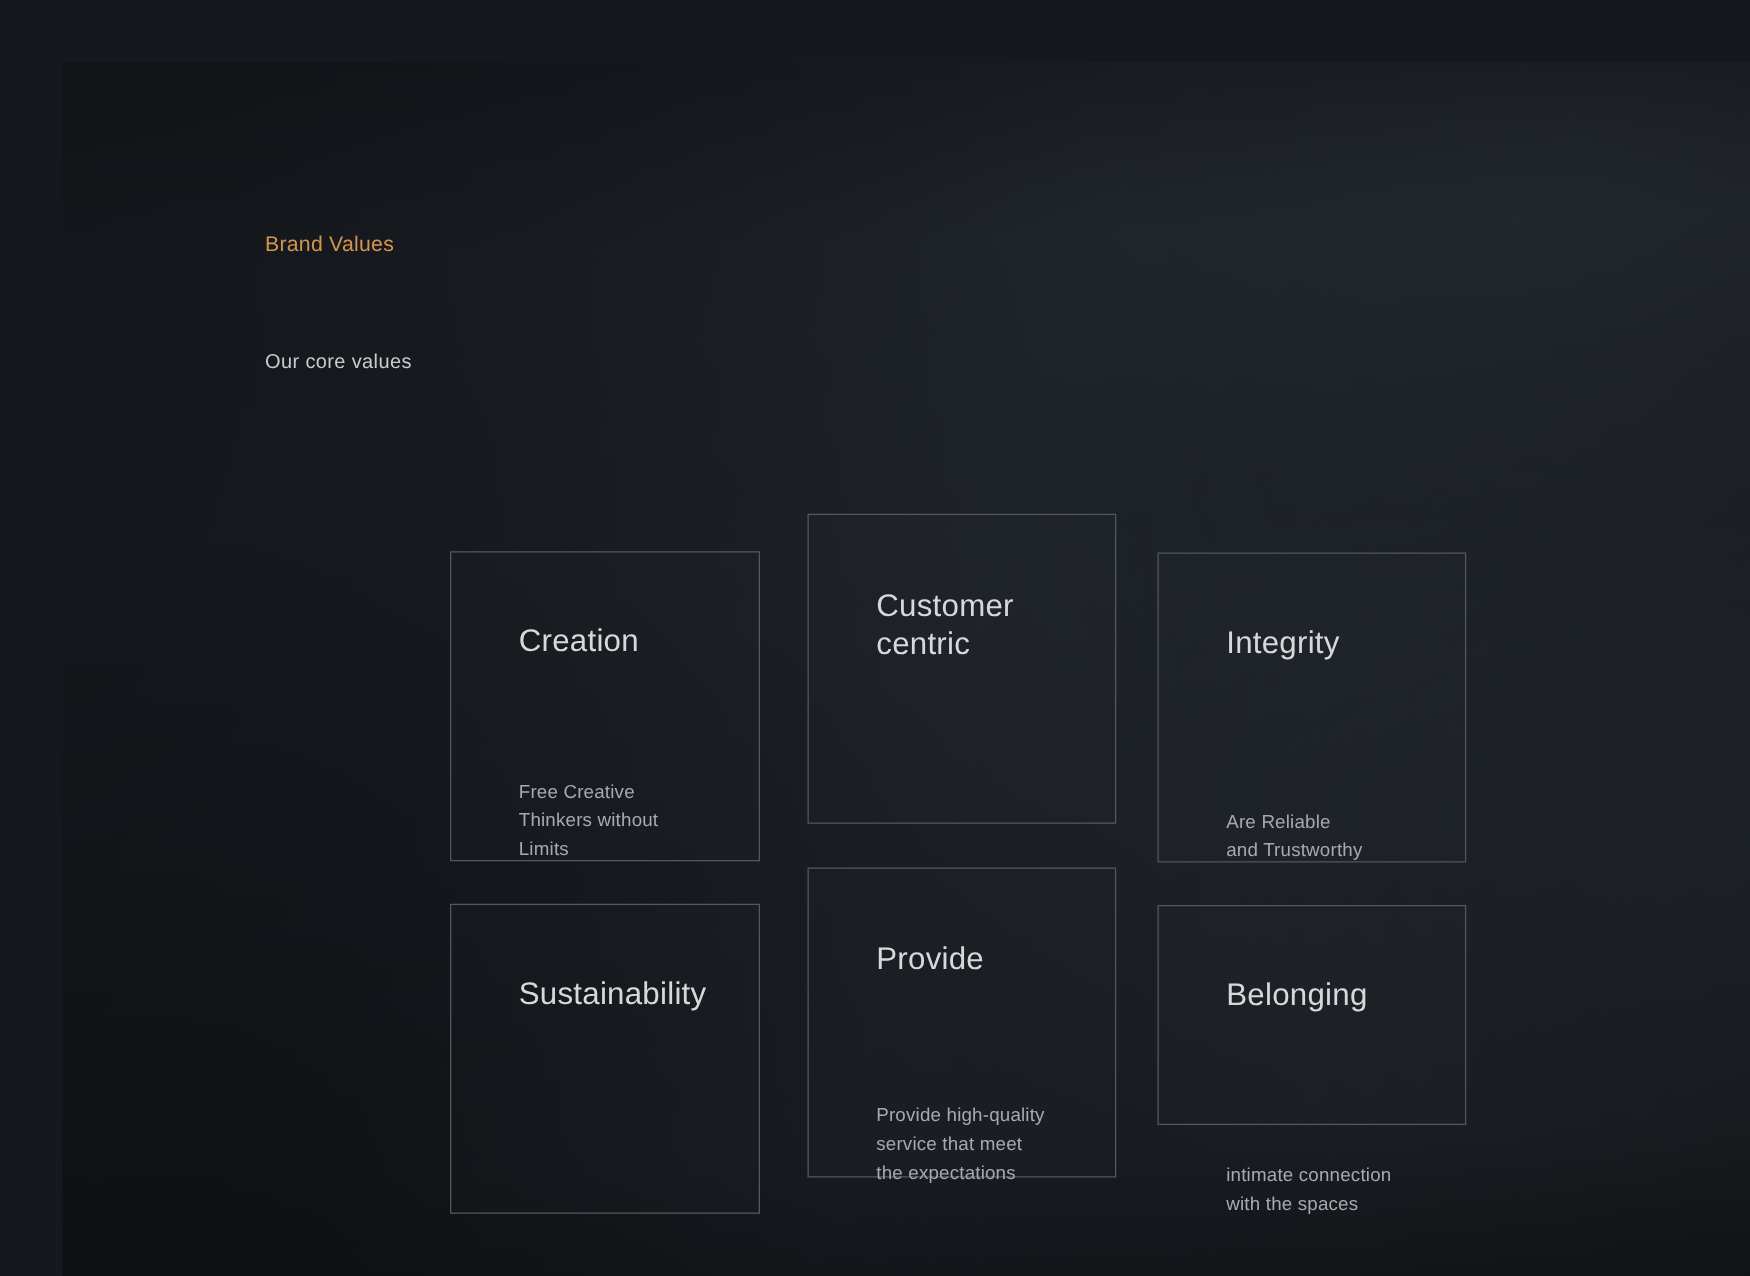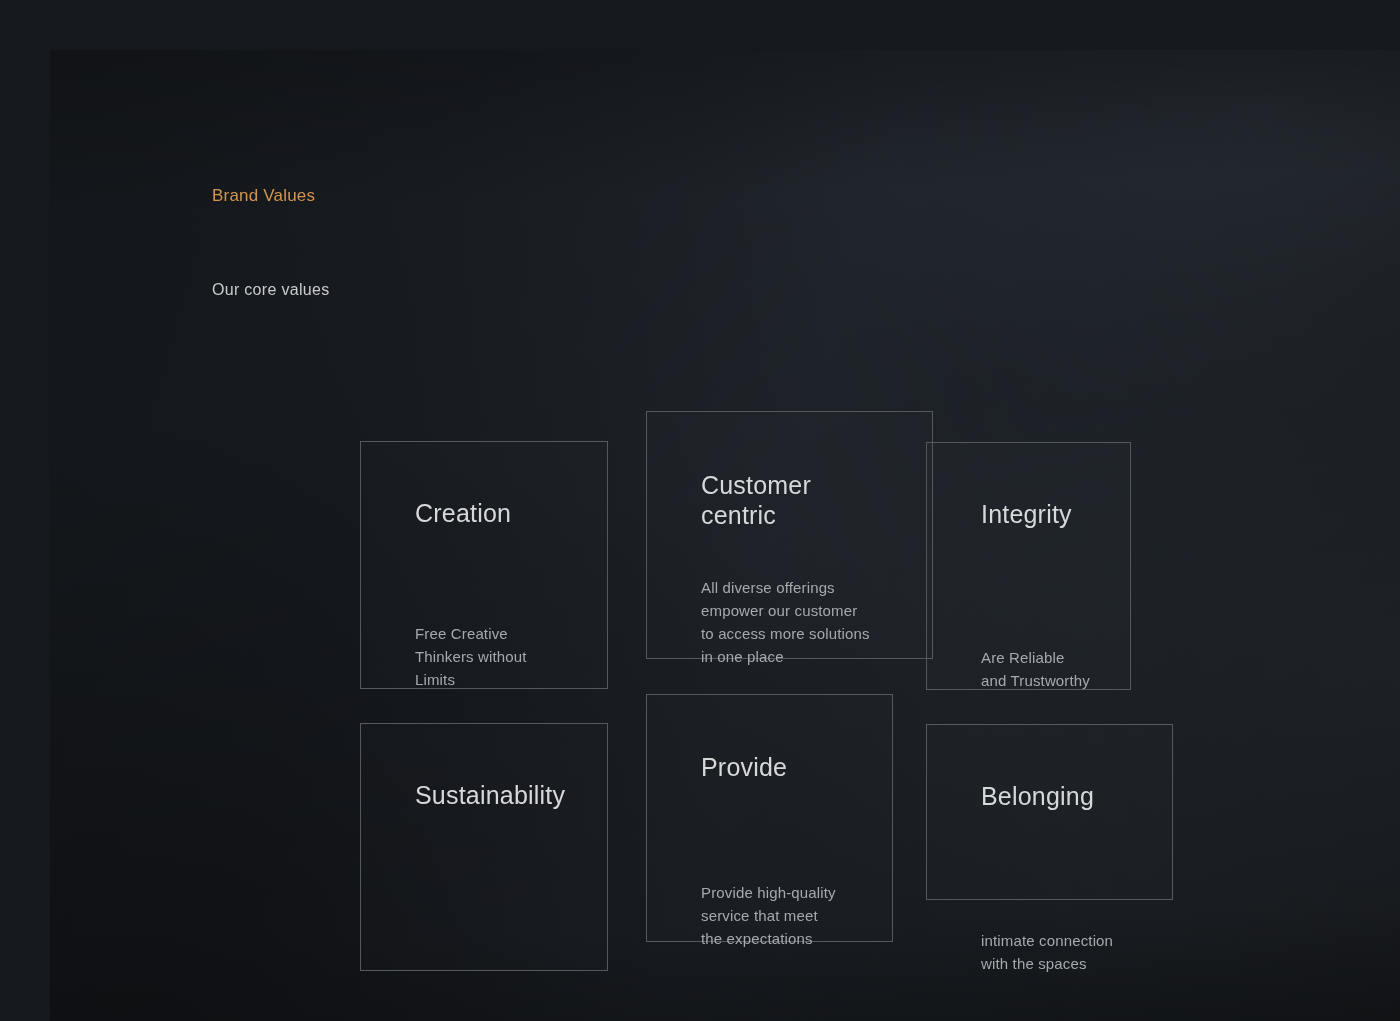--- a/index.html
+++ b/index.html
@@ -109,25 +109,25 @@
     letter-spacing:0.15px;
     color:#a6a9ad;
     white-space:pre-line;
   }
 
   
   #card-creation        { left:298px; top:379px;  width:248px; height:248px; }
   #card-creation .card-title { top:30px; }
   #card-creation .card-body  { top:154px; }
 
-  #card-customer-centric { left:584px; top:349px; width:287px; height:248px; }
+  #card-customer-centric { left:584px; top:349px; width:247px; height:248px; }
   #card-customer-centric .card-title { top:32px; }
   #card-customer-centric .card-body  { top:138px; }
 
-  #card-integrity       { left:864px; top:380px;  width:205px; height:248px; }
+  #card-integrity       { left:864px; top:380px;  width:247px; height:248px; }
   #card-integrity .card-title { top:30px; }
   #card-integrity .card-body  { top:177px; }
 
   #card-sustainability  { left:298px; top:661px;  width:248px; height:248px; }
   #card-sustainability .card-title { top:30px; }
   #card-sustainability .card-body  { top:178px; }
 
   #card-quality         { left:584px; top:632px;  width:247px; height:248px; }
   #card-quality .card-title { top:31px; }
   #card-quality .card-body  { top:160px; }
@@ -154,24 +154,20 @@
   <div class="card" id="card-creation">
     <div class="card-title">Creation</div>
     <div class="card-body">Free Creative
 Thinkers without
 Limits</div>
   </div>
 
   <div class="card" id="card-customer-centric">
     <div class="card-title">Customer
 centric</div>
-    <div class="card-body">All diverse offerings
-empower our customer
-to access more solutions
-in one place</div>
   </div>
 
   <div class="card" id="card-integrity">
     <div class="card-title">Integrity</div>
     <div class="card-body">Are Reliable
 and Trustworthy</div>
   </div>
 
   <div class="card" id="card-sustainability">
     <div class="card-title">Sustainability</div>

